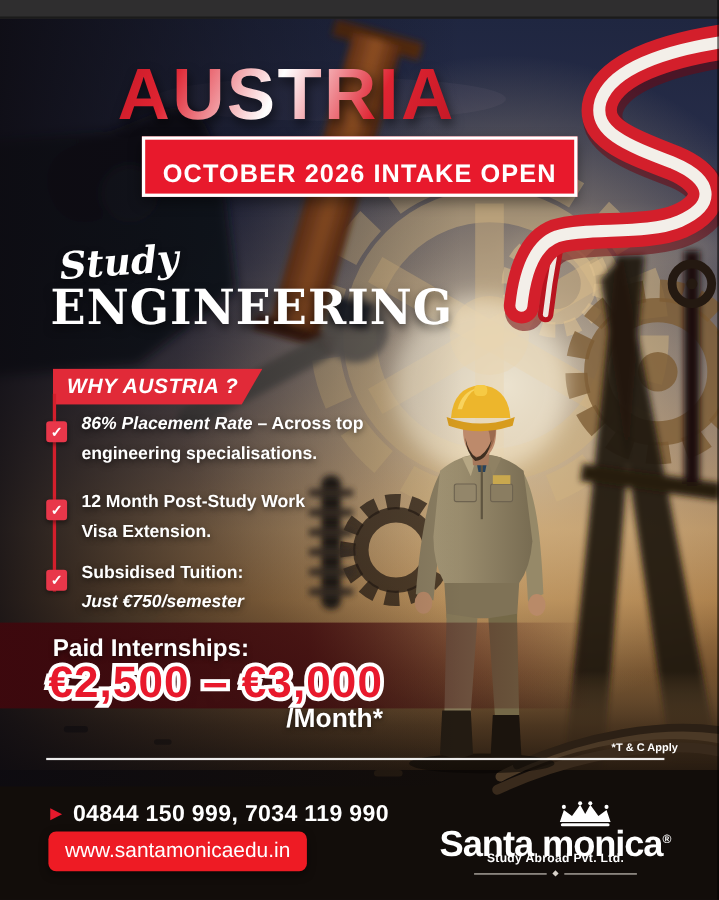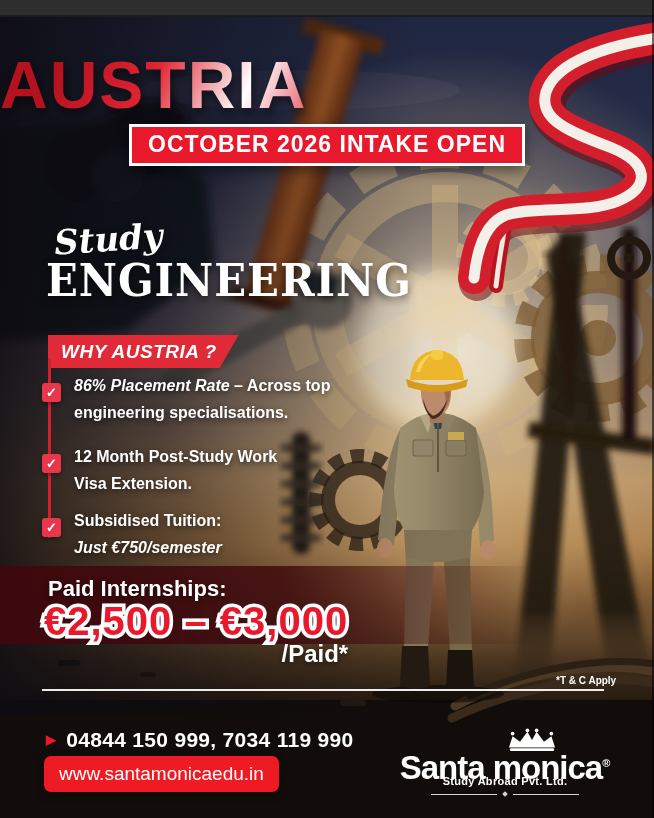--- a/index.html
+++ b/index.html
@@ -6,29 +6,29 @@
   .stage{position:relative;width:654px;height:818px;overflow:hidden;background:#0f0a08;
          font-family:"Liberation Sans",sans-serif;}
   
   .topbar{position:absolute;top:0;left:0;width:654px;height:15px;background:#2f2e2f;
           border-bottom:2px solid #1b1b1b;z-index:6;}
   .edge-right{position:absolute;top:0;right:0;width:2px;height:818px;background:rgba(0,0,0,.55);z-index:6;}
   
   .bg{position:absolute;top:0;left:0;z-index:0;}
   
   .ovl{position:absolute;z-index:3;}
-  .title{top:52px;left:0;width:521px;text-align:left;
+  .title{top:52px;left:0;width:521px;text-align:center;
          font-weight:900;font-size:66px;line-height:1;letter-spacing:2px;
          background:linear-gradient(115deg,#b5121f 12%,#e02432 30%,#ffffff 48%,#e02432 66%,#b5121f 88%);
          -webkit-background-clip:text;background-clip:text;color:transparent;
          filter:drop-shadow(2px 5px 5px rgba(0,0,0,.55));}
   .intake{top:124px;left:50%;transform:translateX(-50%);
           background:#e8192c;border:3px solid #ffffff;color:#fff;
           font-weight:800;font-size:23px;line-height:1;letter-spacing:1px;
-          padding:6px 16px 7px;white-space:nowrap;box-shadow:0 5px 12px rgba(0,0,0,.45);}
+          padding:19px 16px 7px;white-space:nowrap;box-shadow:0 5px 12px rgba(0,0,0,.45);}
   .study{top:222px;left:54px;color:#fff;font-family:"DejaVu Serif",serif;
          font-style:italic;font-weight:600;font-size:34px;line-height:1;
          transform:rotate(-4deg);text-shadow:0 2px 6px rgba(0,0,0,.5);}
   .field{top:259px;left:46px;color:#fff;font-family:"DejaVu Serif",serif;
          font-weight:700;font-size:44px;line-height:1;letter-spacing:1px;
          transform:scaleX(.95);transform-origin:left;
          text-shadow:0 3px 9px rgba(0,0,0,.55);white-space:nowrap;}
   .why-badge{top:335px;left:48px;background:#e12a38;color:#fff;
              font-style:italic;font-weight:800;font-size:19px;line-height:1;
              letter-spacing:.5px;padding:7px 22px 7px 13px;
@@ -293,21 +293,21 @@
     </div>
   </div>
 
   <div class="ovl intern-band"></div>
   <div class="ovl intern-label">Paid Internships:</div>
   <div class="ovl amount-wrap">
     <span class="amount-rel">
       <span class="amount-stroke">€2,500 – €3,000</span>
       <span class="amount-fill">€2,500 – €3,000</span>
     </span>
-    <span class="per">/Paid*</span>
+    <span class="per">/Month*</span>
   </div>
 
   <div class="ovl tnc">*T &amp; C Apply</div>
   <div class="ovl rule"></div>
 
   <div class="ovl phone-row">
     <span class="tri">▶</span>
     <span>04844 150 999, 7034 119 990</span>
   </div>
   <div class="ovl web-box">www.santamonicaedu.in</div>

